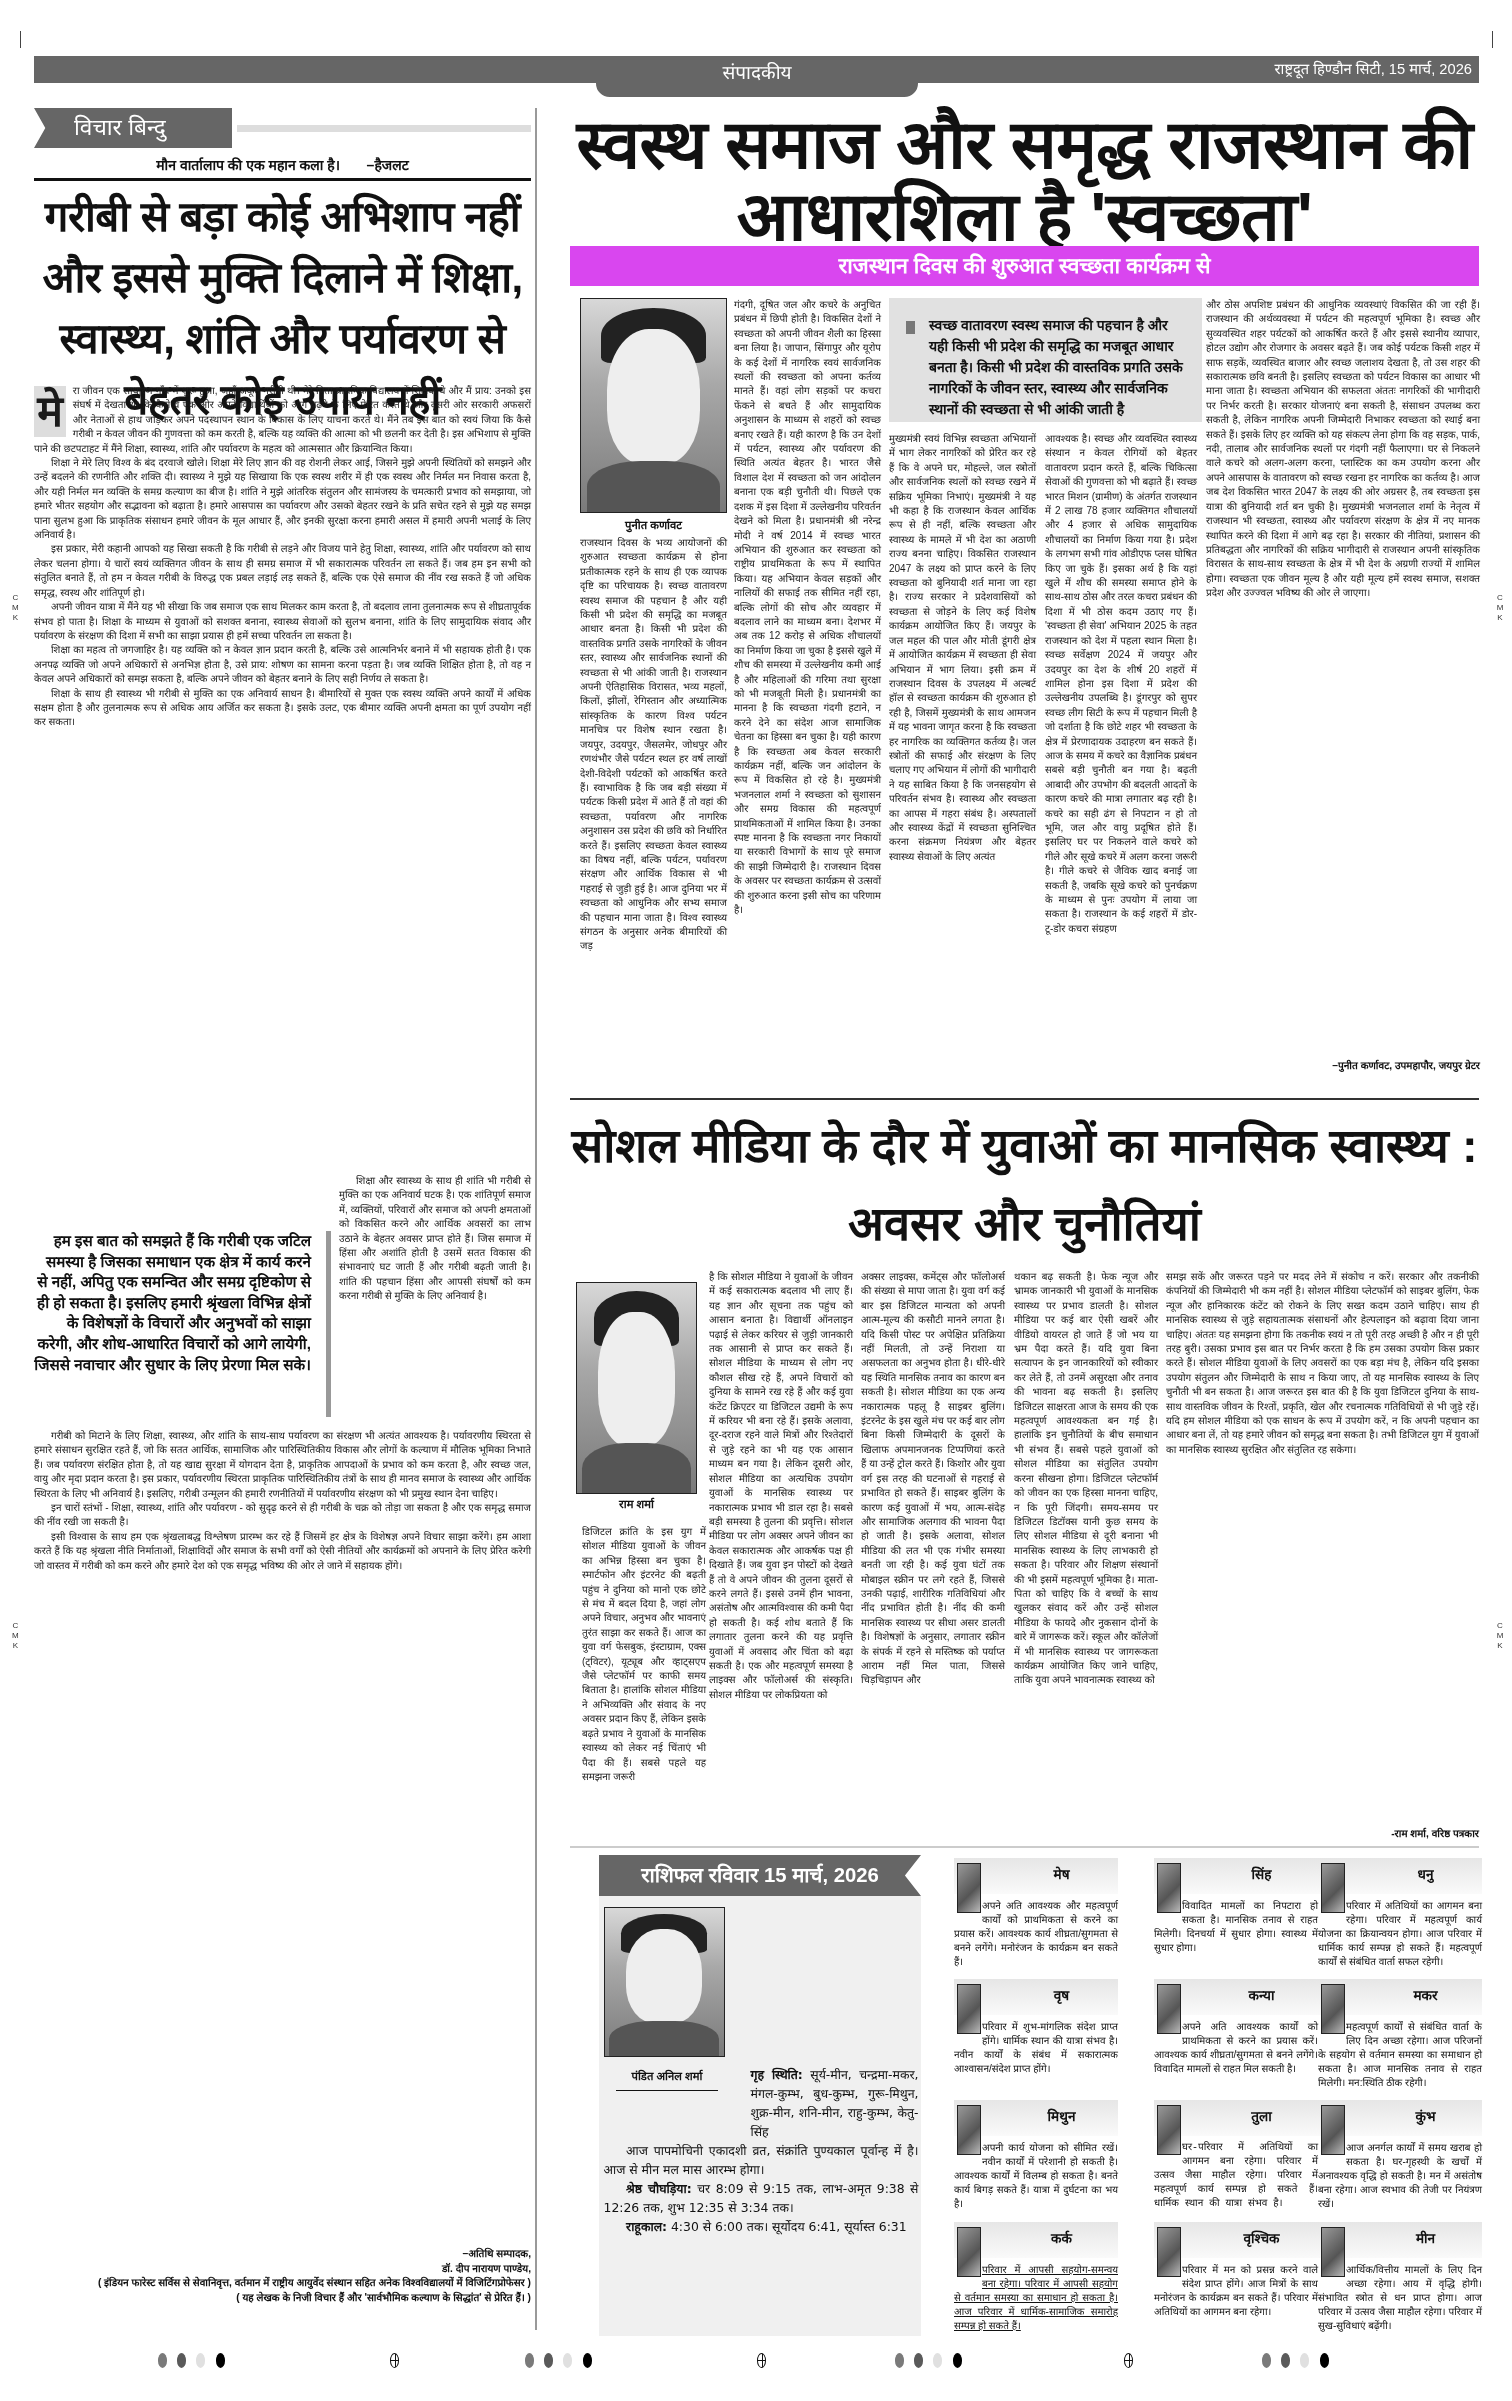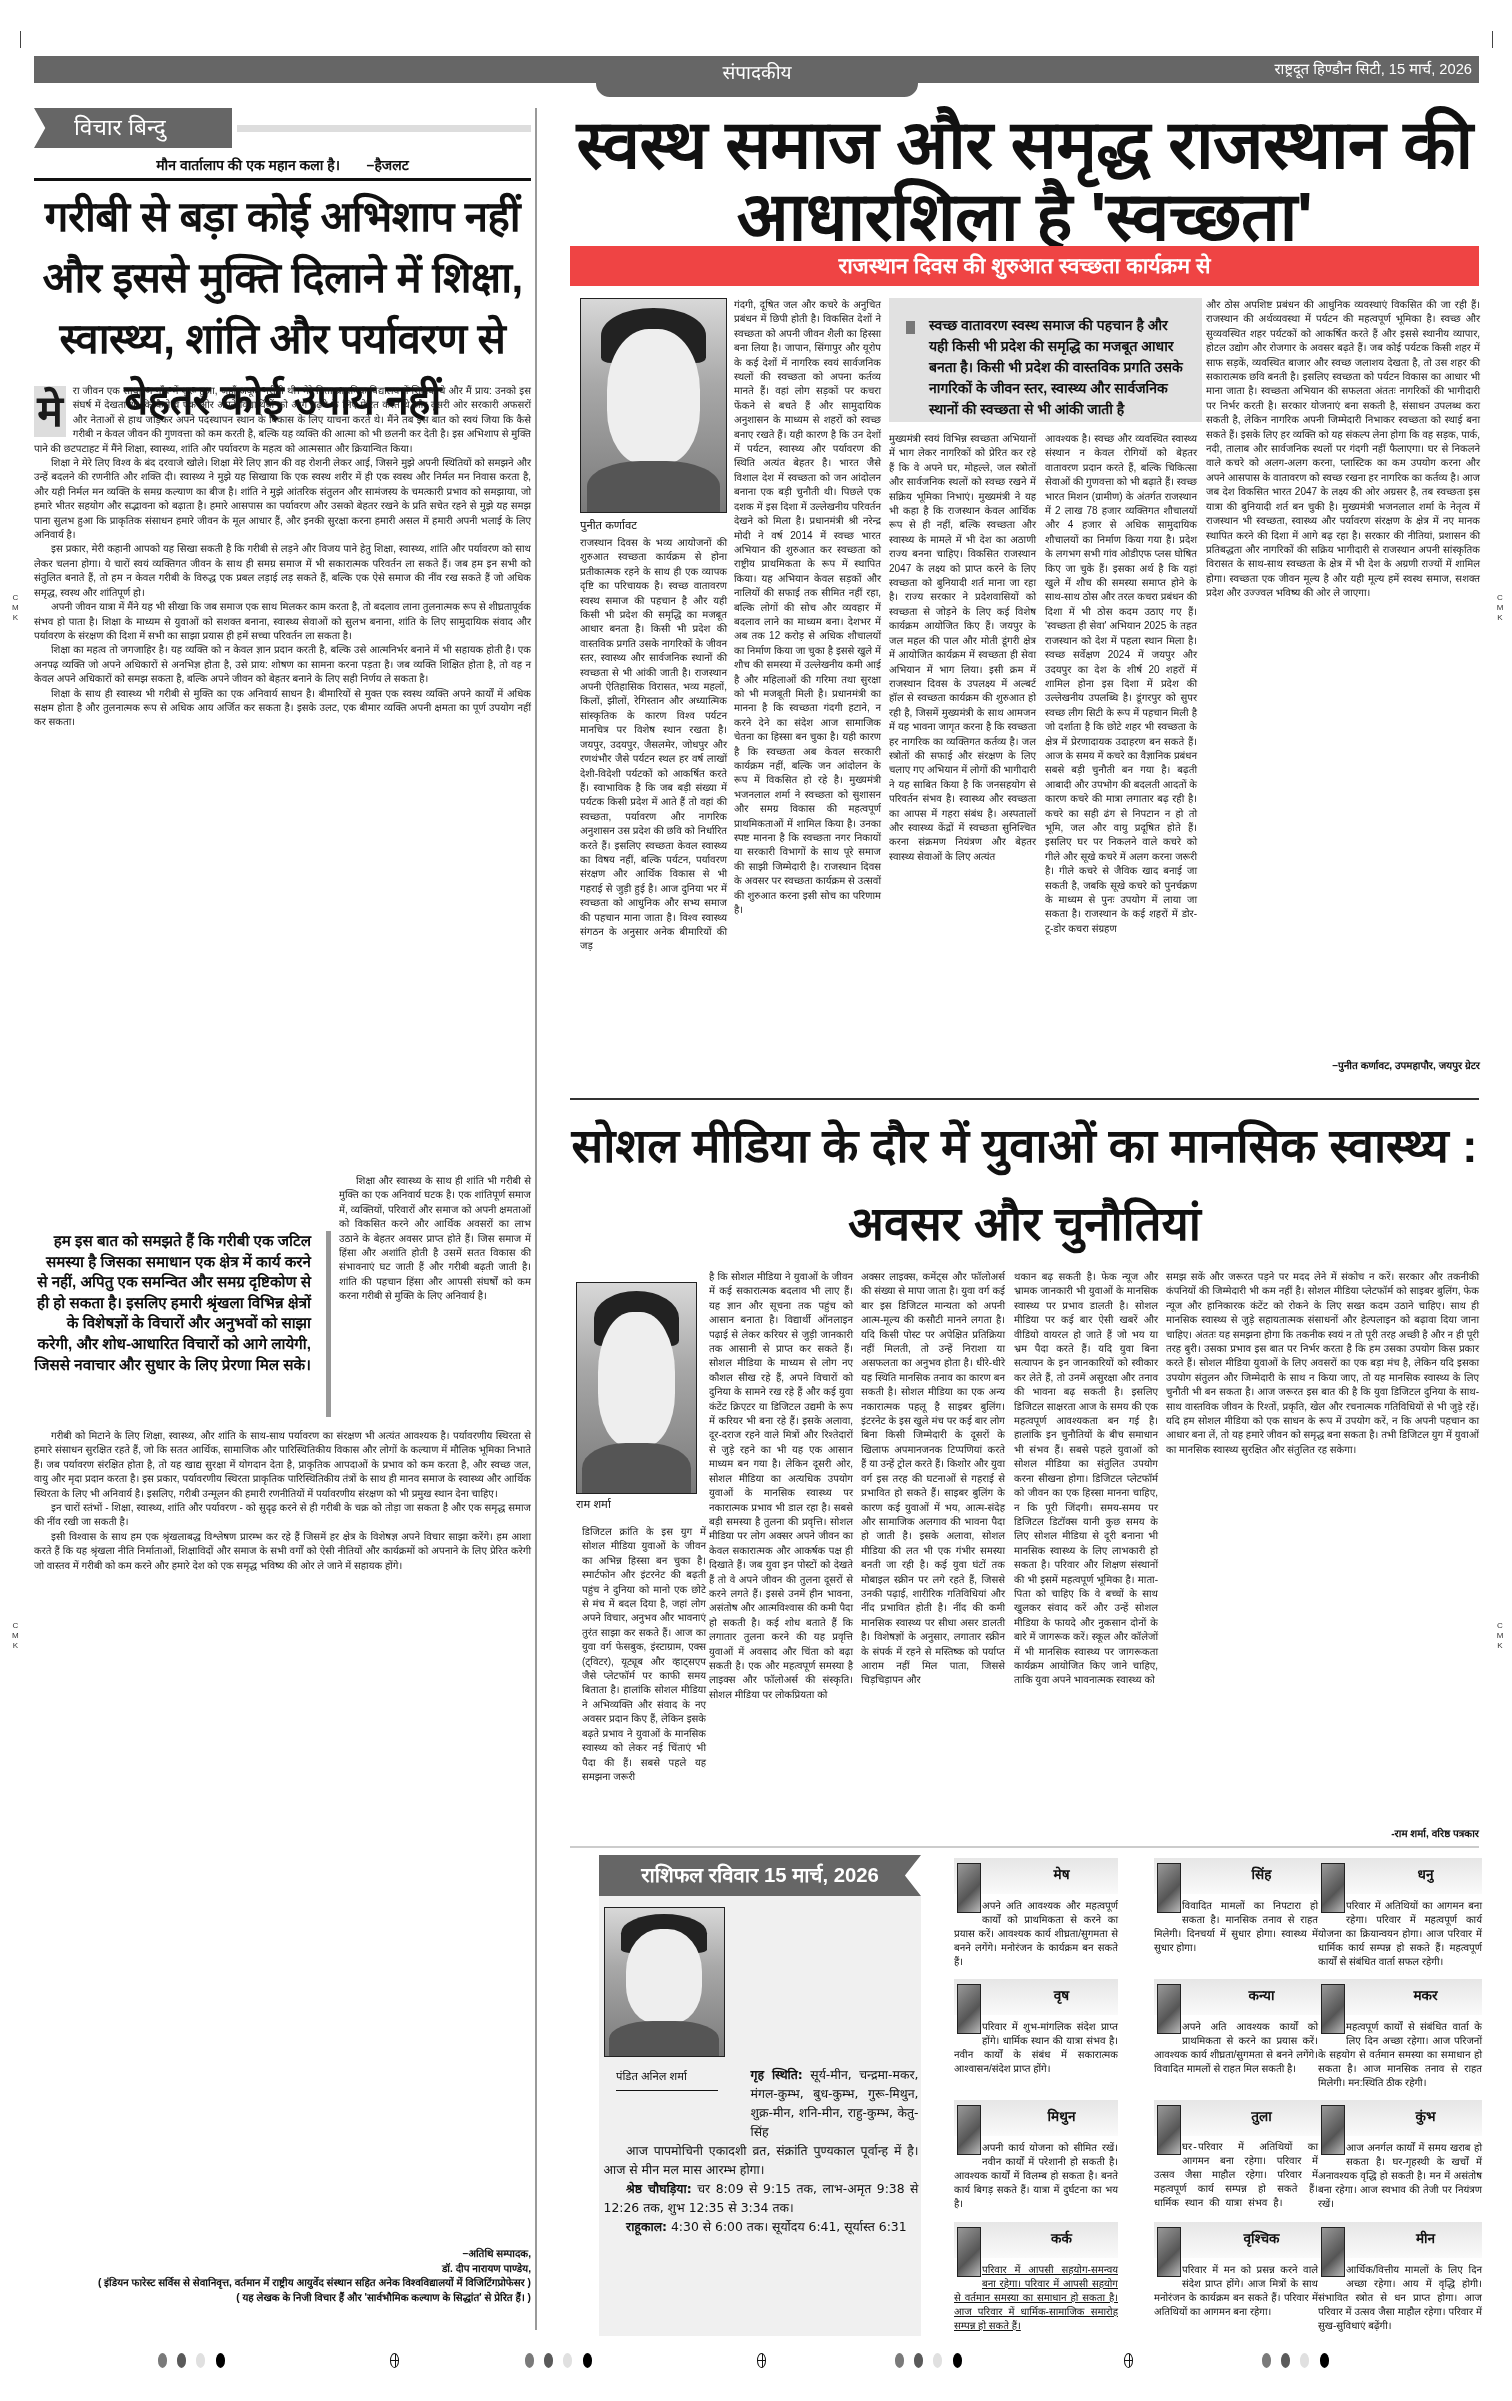--- a/index.html
+++ b/index.html
@@ -22,26 +22,26 @@
   .left-headline { left: 34px; top: 186px; width: 497px; text-align: center; font-size: 42px; font-weight: bold; line-height: 61px; letter-spacing: -0.6px; }
   .body-text { font-size: 10px; line-height: 14.4px; text-align: justify; color: #1a1a1a; }
   .dropcap { float: left; width: 32px; height: 51px; background: #ddd; font-size: 43px; font-weight: bold; line-height: 51px; text-align: center; margin: 2.3px 6.8px 0 0; }
   .pullquote { left: 34px; top: 1231px; width: 277px; font-size: 15.2px; font-weight: bold; line-height: 20.6px; text-align: right; }
   .pull-bar { left: 326px; top: 1231px; width: 4.5px; height: 186px; background: #999; }
   .left-divider { left: 535px; top: 108px; width: 2.3px; height: 2222px; background: #999; }
   .sign { font-size: 10.2px; font-weight: bold; line-height: 14.7px; text-align: right; }
 
   
   .a1-headline { left: 570px; top: 108px; width: 909px; text-align: center; font-size: 68px; font-weight: 900; line-height: 72px; letter-spacing: -0.6px; }
-  .a1-deck { left: 570px; top: 246px; width: 909px; height: 40px; background: #ef4444; color: #fff; font-size: 21.5px; line-height: 40px; text-align: center; font-weight: bold; }
+  .a1-deck { left: 570px; top: 246px; width: 909px; height: 40px; background: #d946ef; color: #fff; font-size: 21.5px; line-height: 40px; text-align: center; font-weight: bold; }
   .photo { background: linear-gradient(180deg,#d8d8d8 0%,#a8a8a8 40%,#7a7a7a 100%); border: 1.1px solid #222; position: absolute; overflow: hidden; }
   .photo .face { position: absolute; left: 18%; top: 14%; width: 64%; height: 64%; border-radius: 45% 45% 40% 40%; background: #eee; }
   .photo .hair { position: absolute; left: 14%; top: 4%; width: 72%; height: 26%; border-radius: 50% 50% 10% 10%; background: #222; }
   .photo .body { position: absolute; left: 4%; bottom: -6%; width: 92%; height: 30%; border-radius: 40% 40% 0 0; background: #555; }
-  .caption { font-size: 11.3px; font-weight: normal; }
+  .caption { font-size: 11.3px; font-weight: bold; text-align: center; }
   .hl-text { position: absolute; left: 40px; top: 17px; right: 11.3px; font-size: 14px; font-weight: bold; line-height: 21px; }
   .hl-bullet { position: absolute; left: 17px; top: 22.6px; width: 9px; height: 13.6px; background: #777; }
 
   .col { position: absolute; }
   .rule-thin { height: 1.7px; background: #333; }
 
   
   .a2-headline { left: 570px; top: 1107px; width: 909px; text-align: center; font-size: 47px; font-weight: bold; line-height: 78px; }
   
   .rashi-head { left: 599px; top: 1855px; width: 322px; height: 41px; background: #666; color: #fff; font-size: 20.3px; line-height: 41px; text-align: center; font-weight: bold; clip-path: polygon(0 0,100% 0,95% 50%,100% 100%,0 100%); }

